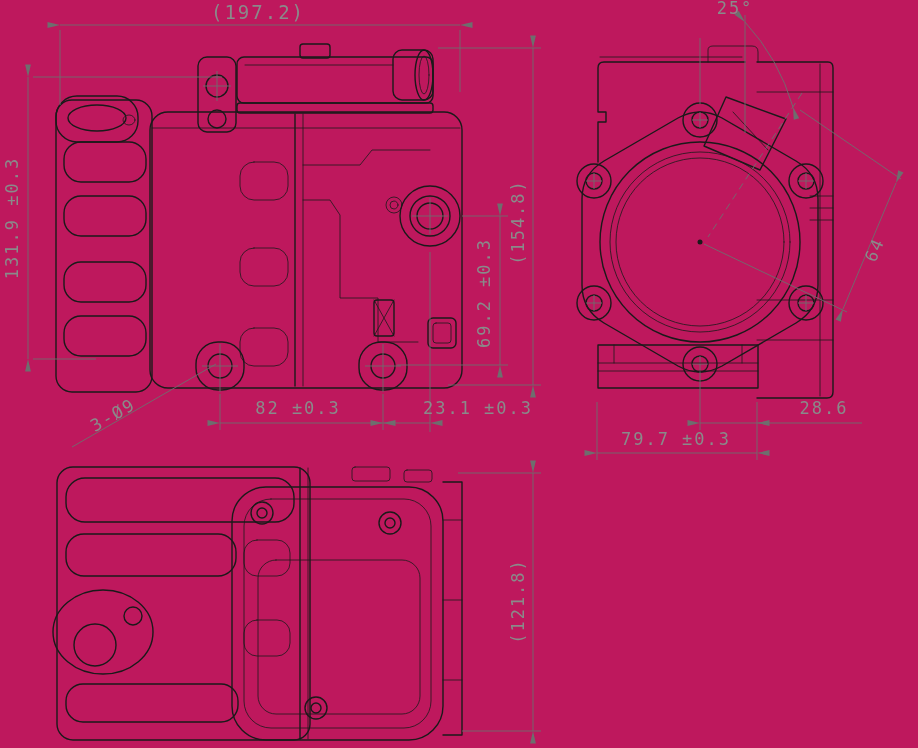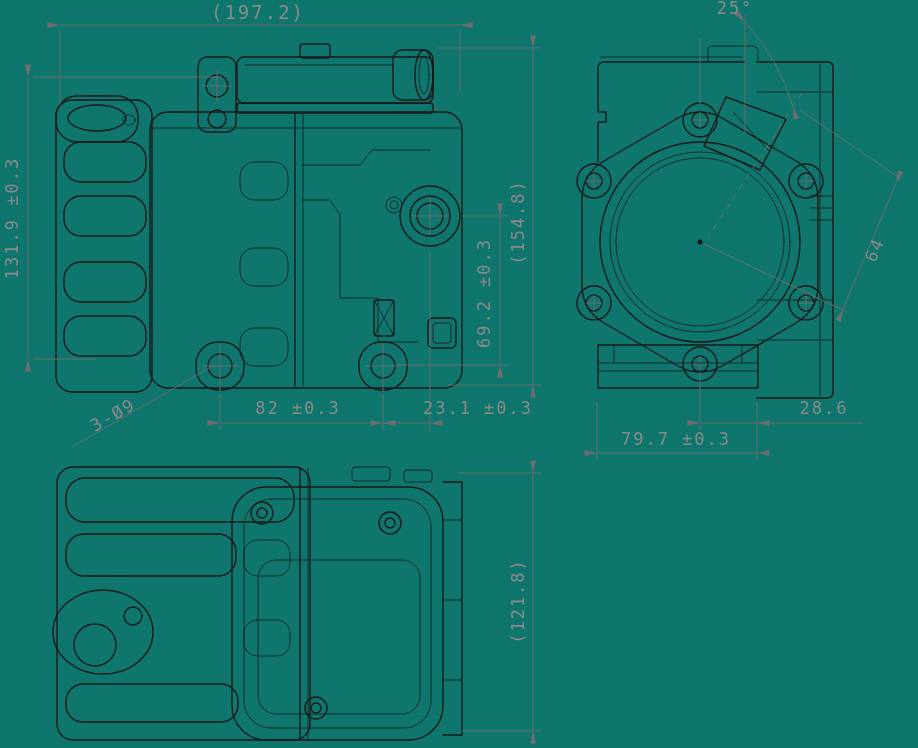--- a/index.html
+++ b/index.html
@@ -1,16 +1,16 @@
 <!DOCTYPE html>
 <html><head>
 <meta charset="utf-8">
 <style>
   html,body{margin:0;padding:0;background:#ffffff;}
-  .canvas{position:relative;width:918px;height:748px;background:#0f766e;overflow:hidden;}
+  .canvas{position:relative;width:918px;height:748px;background:#be185d;overflow:hidden;}
   svg{position:absolute;left:0;top:0;}
   .ln{fill:none;stroke:#1a1a1a;stroke-width:1.4;stroke-linejoin:round;stroke-linecap:round;}
   .ln2{fill:none;stroke:#1a1a1a;stroke-width:0.8;stroke-linejoin:round;stroke-linecap:round;}
   .dim{fill:none;stroke:#6e6e6e;stroke-width:0.9;stroke-linecap:butt;}
   .dimdash{fill:none;stroke:#6e6e6e;stroke-width:0.9;stroke-dasharray:7 5;}
   .dim-text{font-family:"DejaVu Sans Mono","Liberation Mono",monospace;font-size:17px;letter-spacing:2px;fill:#8a8a8a;text-anchor:middle;}
   .dim-text-lg{font-size:19px;}
 </style>
 </head>
 <body>

